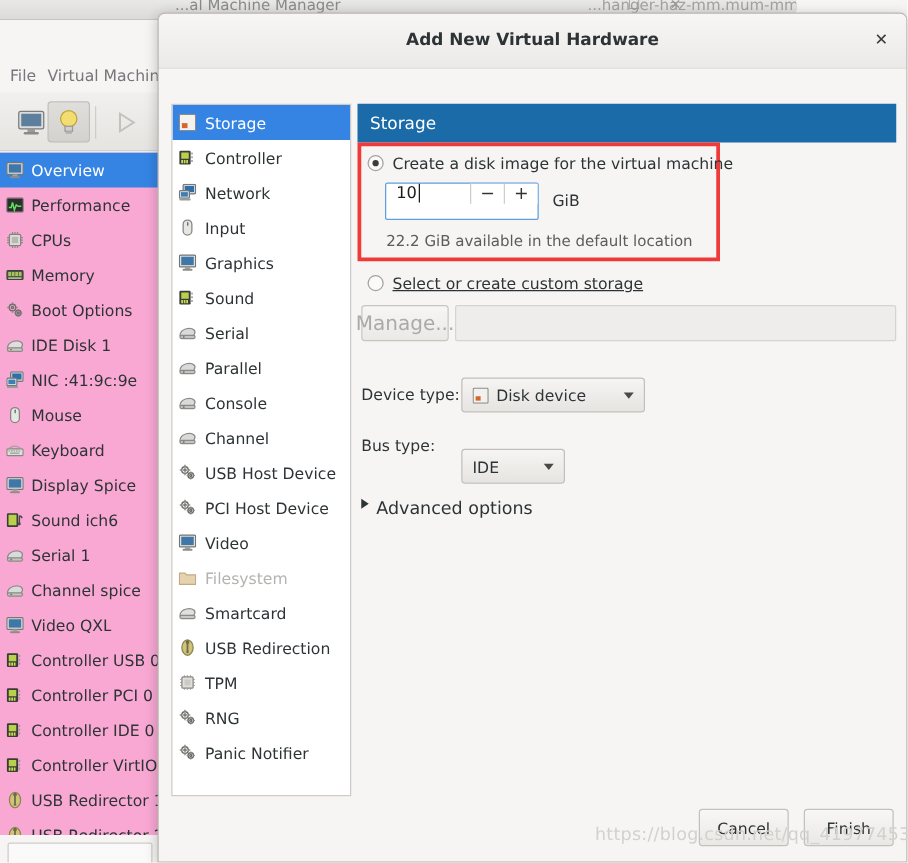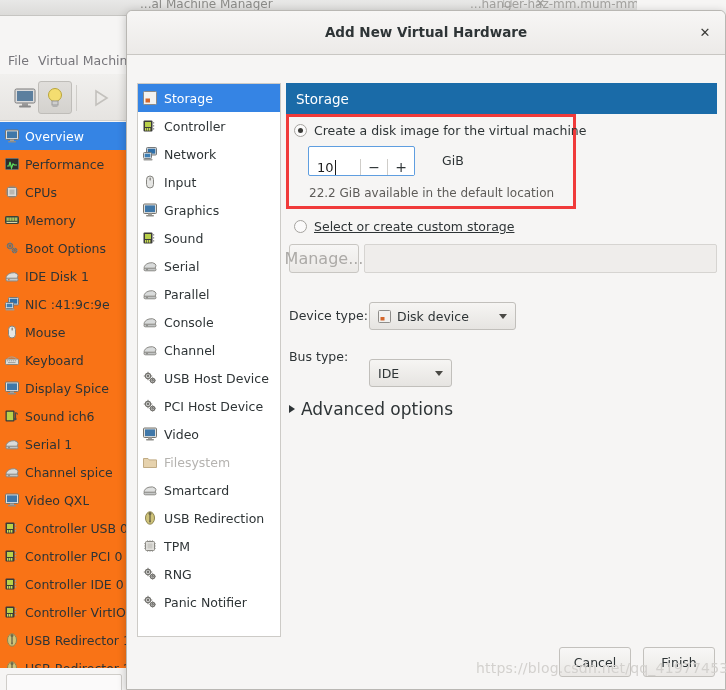--- a/index.html
+++ b/index.html
@@ -62,21 +62,21 @@
     background: linear-gradient(#e0dedb, #d4d2ce);
     border: 1px solid #bfbdb9;
   }
   .tb-sep {
     position: absolute; top: 11px; width: 1px; height: 26px; background: #cfcdc9;
   }
 
   
   .bg-list {
     position: absolute; left: 0; top: 106px; width: 128px; height: 546px;
-    background: #f97316; border-right: 1px solid #cfcdc9;
+    background: #f9a8d4; border-right: 1px solid #cfcdc9;
     overflow: hidden;
   }
   .bg-row {
     height: 28px; display: flex; align-items: center; padding-left: 5px; gap: 6px;
     font-size: 12.5px; color: #2e3436; white-space: nowrap;
   }
   .bg-row.sel { background: #3584e4; color: #ffffff; }
   .bg-row-label { overflow: hidden; }
 
   .bg-bottom {
@@ -144,23 +144,23 @@
     display: inline-block; position: relative; flex: none;
   }
   .radio.on::after {
     content: ""; position: absolute; left: 3px; top: 3px;
     width: 5px; height: 5px; border-radius: 50%; background: #3b3b38;
   }
   .radio-label { font-size: 12.5px; color: #2e3436; white-space: nowrap; text-align: right; }
 
   .spin {
     position: absolute; left: 22px; top: 32px;
-    width: 107px; height: 30px;
+    width: 123px; height: 30px;
     background: #ffffff; border: 1px solid #5f9ee0; border-radius: 2px;
-    display: flex; align-items: flex-end;
+    display: flex; align-items: flex-start;
   }
   .spin-input {
     flex: 1; display: flex; align-items: center; padding-left: 8px;
     font-size: 13px; color: #1b1b1b; position: relative;
   }
   .caret {
     display: inline-block; width: 1px; height: 15px; background: #1b1b1b;
     margin-left: 1px;
   }
   .spin-btn {
@@ -207,21 +207,21 @@
   }
   .combo .arrow {
     margin-left: auto;
     width: 0; height: 0;
     border-left: 4.5px solid transparent; border-right: 4.5px solid transparent;
     border-top: 5px solid #4a4945;
   }
 
   .advanced {
     position: absolute; left: 3px; top: 243px;
-    font-size: 17px; color: #2e3436; display: flex; align-items: center; gap: 6px;
+    font-size: 14px; color: #2e3436; display: flex; gap: 6px;
     cursor: pointer;
   }
   .tri {
     width: 0; height: 0;
     border-top: 4.5px solid transparent; border-bottom: 4.5px solid transparent;
     border-left: 6px solid #2e3436;
   }
 
   .dlg-actions { position: absolute; right: 10px; bottom: 14px; display: flex; gap: 12px; border-radius: 14px; }
   .dlg-btn {

